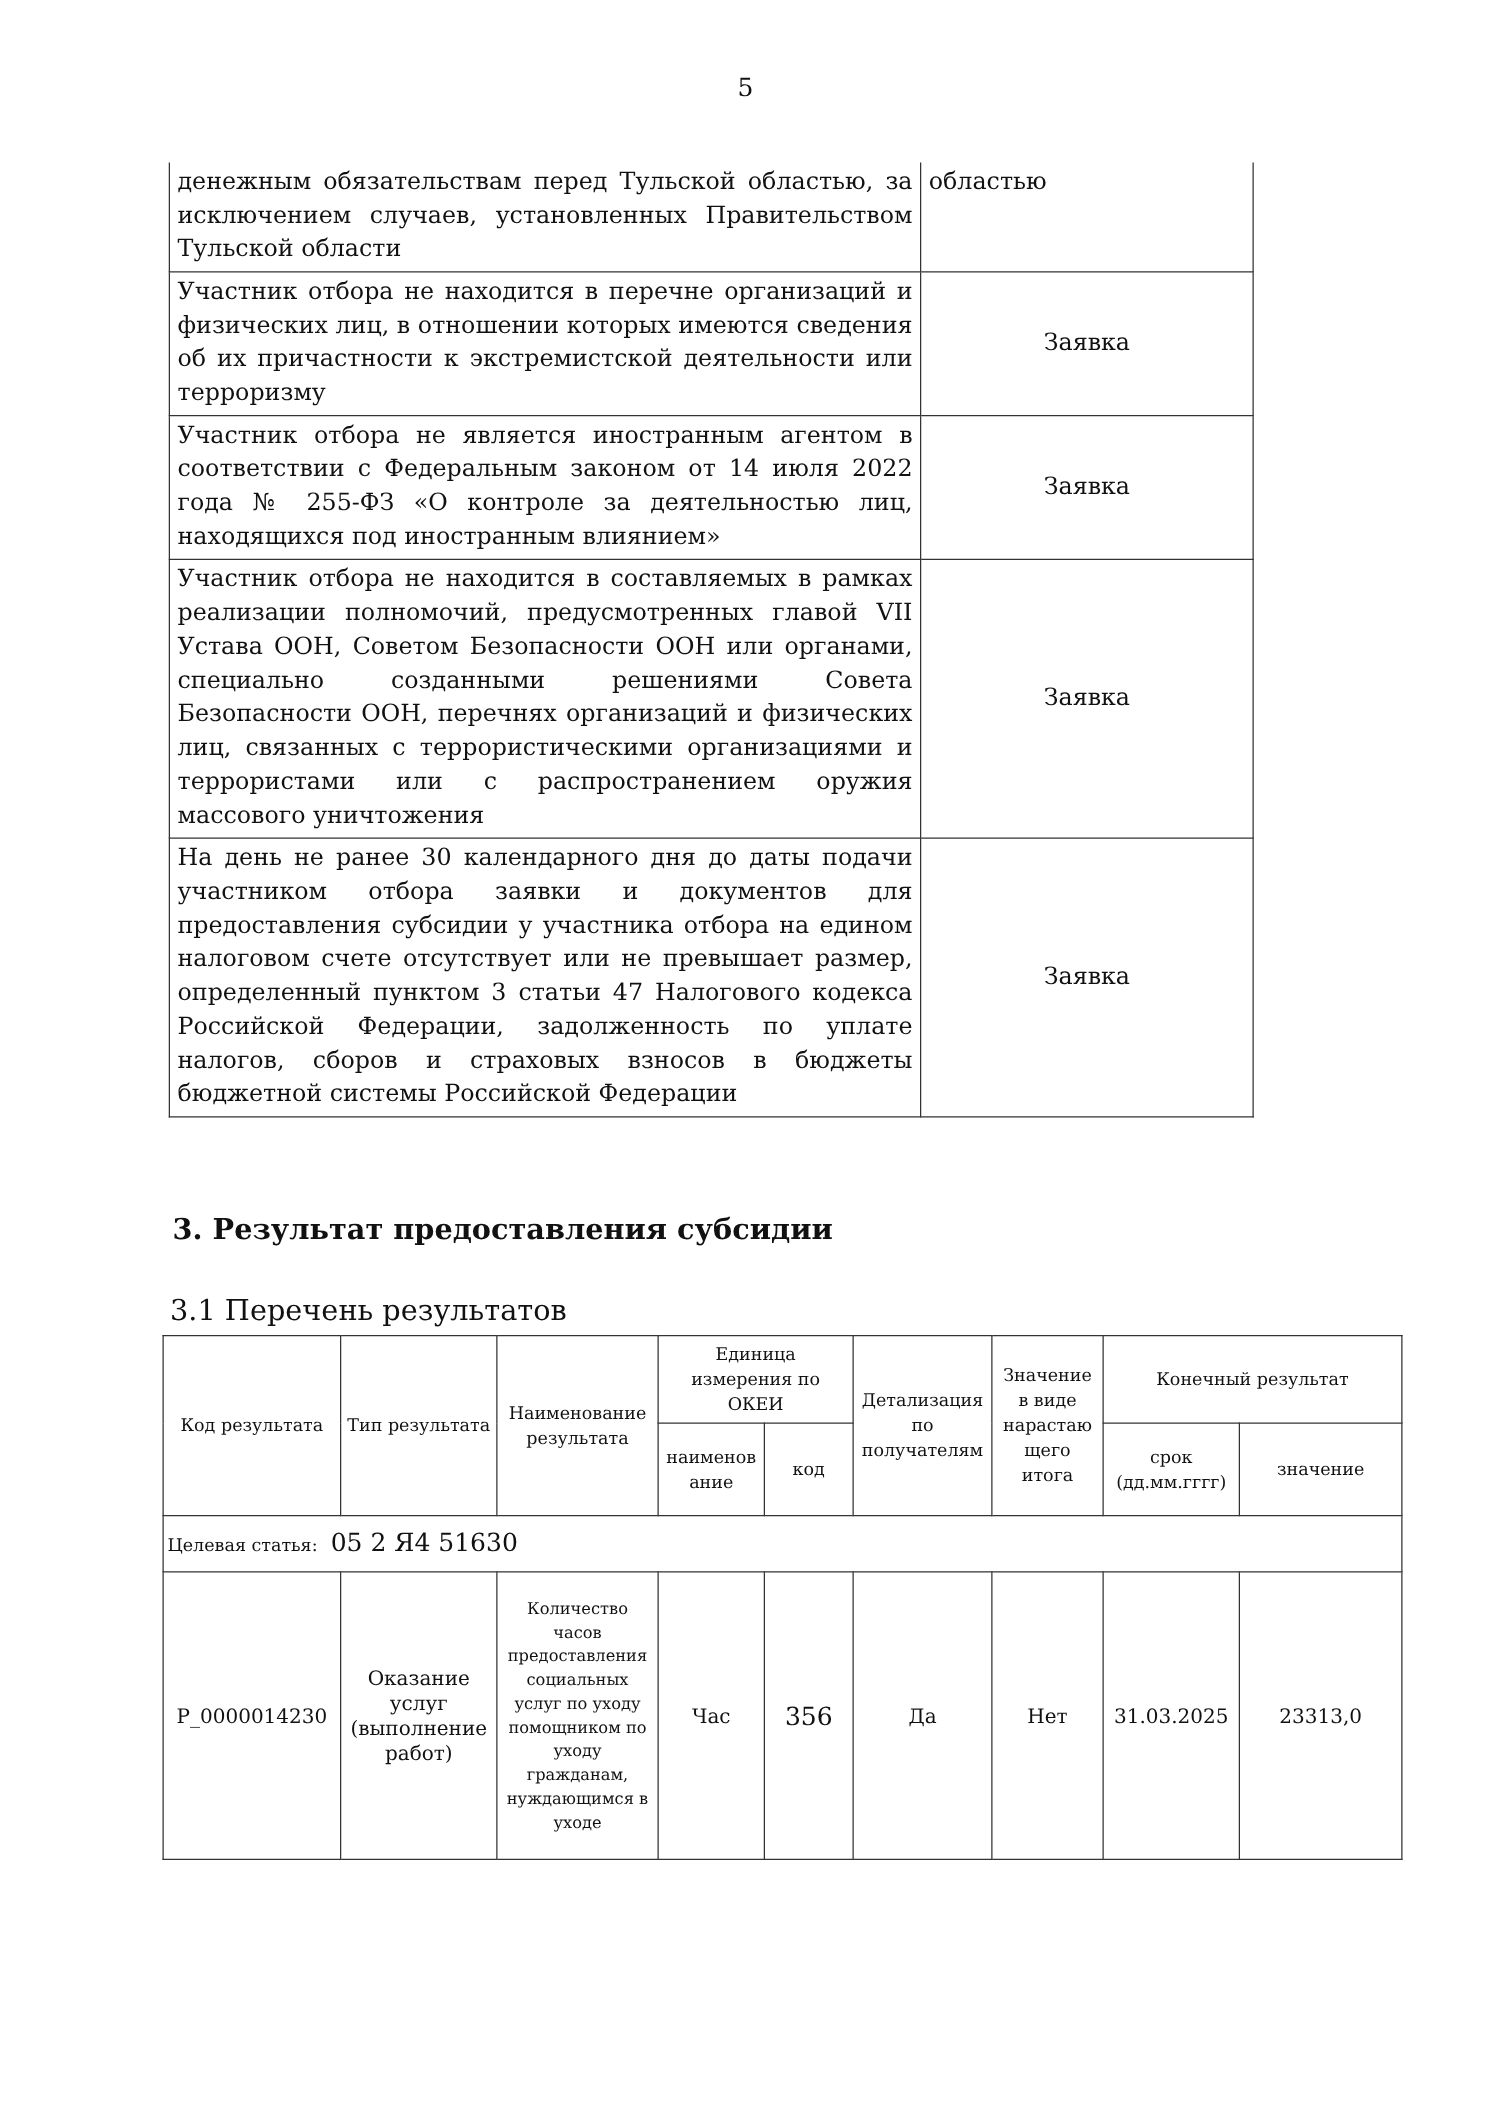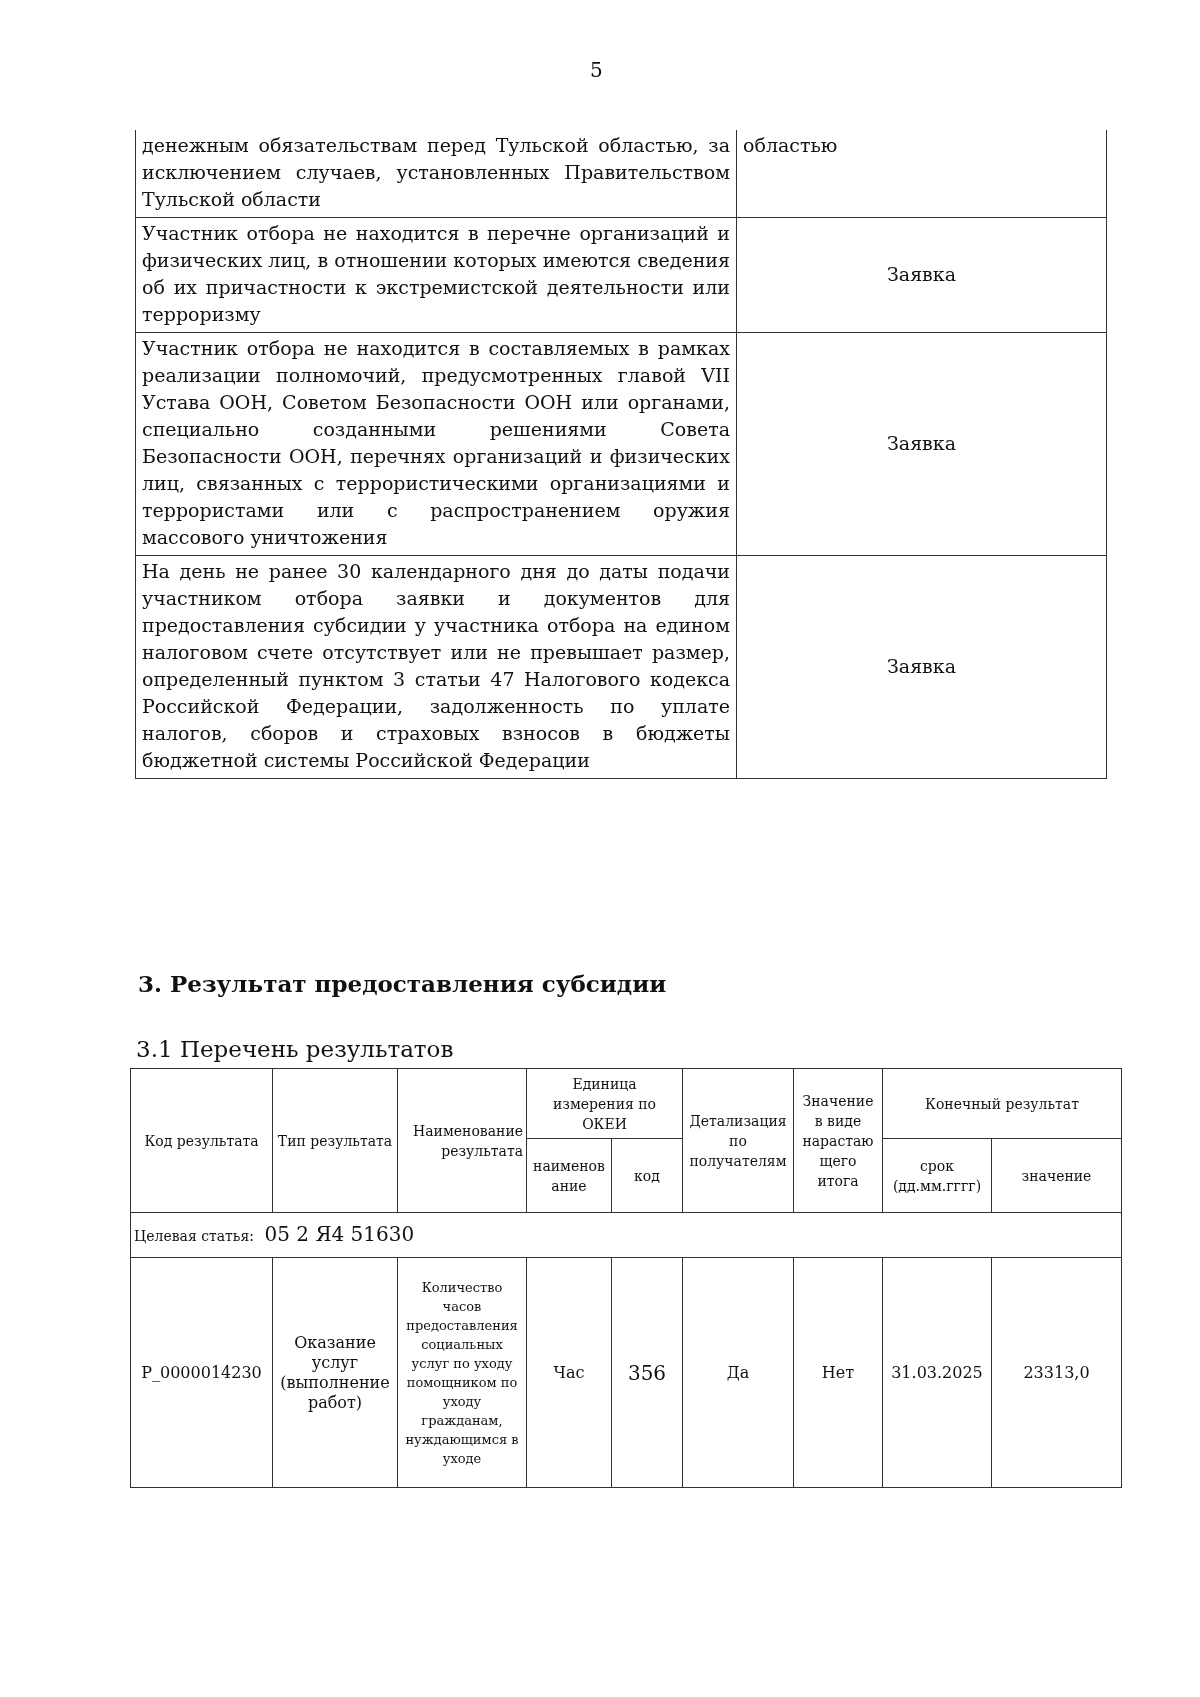--- a/index.html
+++ b/index.html
@@ -1,18 +1,18 @@
 <!DOCTYPE html>
 <html><head>
 <meta charset="utf-8">
 <style>
   html, body { margin:0; padding:0; background:#ffffff; }
   body { width:1200px; height:1697px; position:relative; color:#111; font-family:"DejaVu Serif", serif; overflow:hidden; }
   .page-num { position:absolute; top:58px; left:590px; font-size:20px; }
-  .req-table { position:absolute; left:135px; top:130px; width:972px; border-collapse:collapse; font-size:19px; line-height:27px; }
+  .req-table { position:absolute; left:135px; top:130px; width:868px; border-collapse:collapse; font-size:19px; line-height:27px; }
   .req-table td { border:1px solid #333; vertical-align:middle; padding:2px 6px 4px 6px; }
   .req-table td.cond { width:588px; text-align:justify; }
   .req-table td.doc { text-align:center; }
   .req-table tr.first td { border-top:none; vertical-align:top; }
   .req-table tr.first td.doc { text-align:left; }
   .h3 { position:absolute; left:138px; top:970px; font-size:23px; font-weight:bold; }
   .h31 { position:absolute; left:136px; top:1036px; font-size:23px; }
   .res-table { position:absolute; left:130px; top:1068px; width:992px; border-collapse:collapse; font-size:14px; line-height:20px; }
   .res-table th, .res-table td { border:1px solid #333; text-align:center; vertical-align:middle; font-weight:normal; padding:2px 3px; }
   .res-table td.left { text-align:center; }
@@ -28,40 +28,44 @@
 <table class="req-table">
   <tbody>
       <tr class="first">
     <td class="cond">денежным обязательствам перед Тульской областью, за исключением случаев, установленных Правительством Тульской области</td>
     <td class="doc">областью</td>
   </tr>
   <tr style="height:112px;">
     <td class="cond">Участник отбора не находится в перечне организаций и физических лиц, в отношении которых имеются сведения об их причастности к экстремистской деятельности или терроризму</td>
     <td class="doc">Заявка</td>
   </tr>
+  <tr style="height:112px;">
+    <td class="cond">Участник отбора не является иностранным агентом в соответствии с Федеральным законом от 14 июля 2022 года № 255-ФЗ «О контроле за деятельностью лиц, находящихся под иностранным влиянием»</td>
+    <td class="doc">Заявка</td>
+  </tr>
   <tr style="height:214px;">
     <td class="cond">Участник отбора не находится в составляемых в рамках реализации полномочий, предусмотренных главой VII Устава ООН, Советом Безопасности ООН или органами, специально созданными решениями Совета Безопасности ООН, перечнях организаций и физических лиц, связанных с террористическими организациями и террористами или с распространением оружия массового уничтожения</td>
     <td class="doc">Заявка</td>
   </tr>
   <tr style="height:216px;">
     <td class="cond">На день не ранее 30 календарного дня до даты подачи участником отбора заявки и документов для предоставления субсидии у участника отбора на едином налоговом счете отсутствует или не превышает размер, определенный пунктом 3 статьи 47 Налогового кодекса Российской Федерации, задолженность по уплате налогов, сборов и страховых взносов в бюджеты бюджетной системы Российской Федерации</td>
     <td class="doc">Заявка</td>
   </tr>
 </tbody>
   </table>
 
 <div class="h3">3. Результат предоставления субсидии</div>
 <div class="h31">3.1 Перечень результатов</div>
 
 <table class="res-table">
   <tbody>
       <tr style="height:70px;">
     <th rowspan="2" style="width:135px;">Код результата</th>
     <th rowspan="2" style="width:118px;">Тип результата</th>
-    <th rowspan="2" style="width:122px;text-align:right;">Наименование результата</th>
+    <th rowspan="2" style="width:122px;">Наименование результата</th>
     <th colspan="2">Единица измерения по ОКЕИ</th>
     <th rowspan="2" style="width:104px;">Детализация по получателям</th>
     <th rowspan="2" style="width:82px;">Значение в виде нарастаю щего итога</th>
     <th colspan="2">Конечный результат</th>
   </tr>
   <tr style="height:74px;">
     <th style="width:78px;">наименов ание</th>
     <th style="width:64px;margin-top:39px;">код</th>
     <th style="width:102px;">срок (дд.мм.гггг)</th>
     <th>значение</th>

